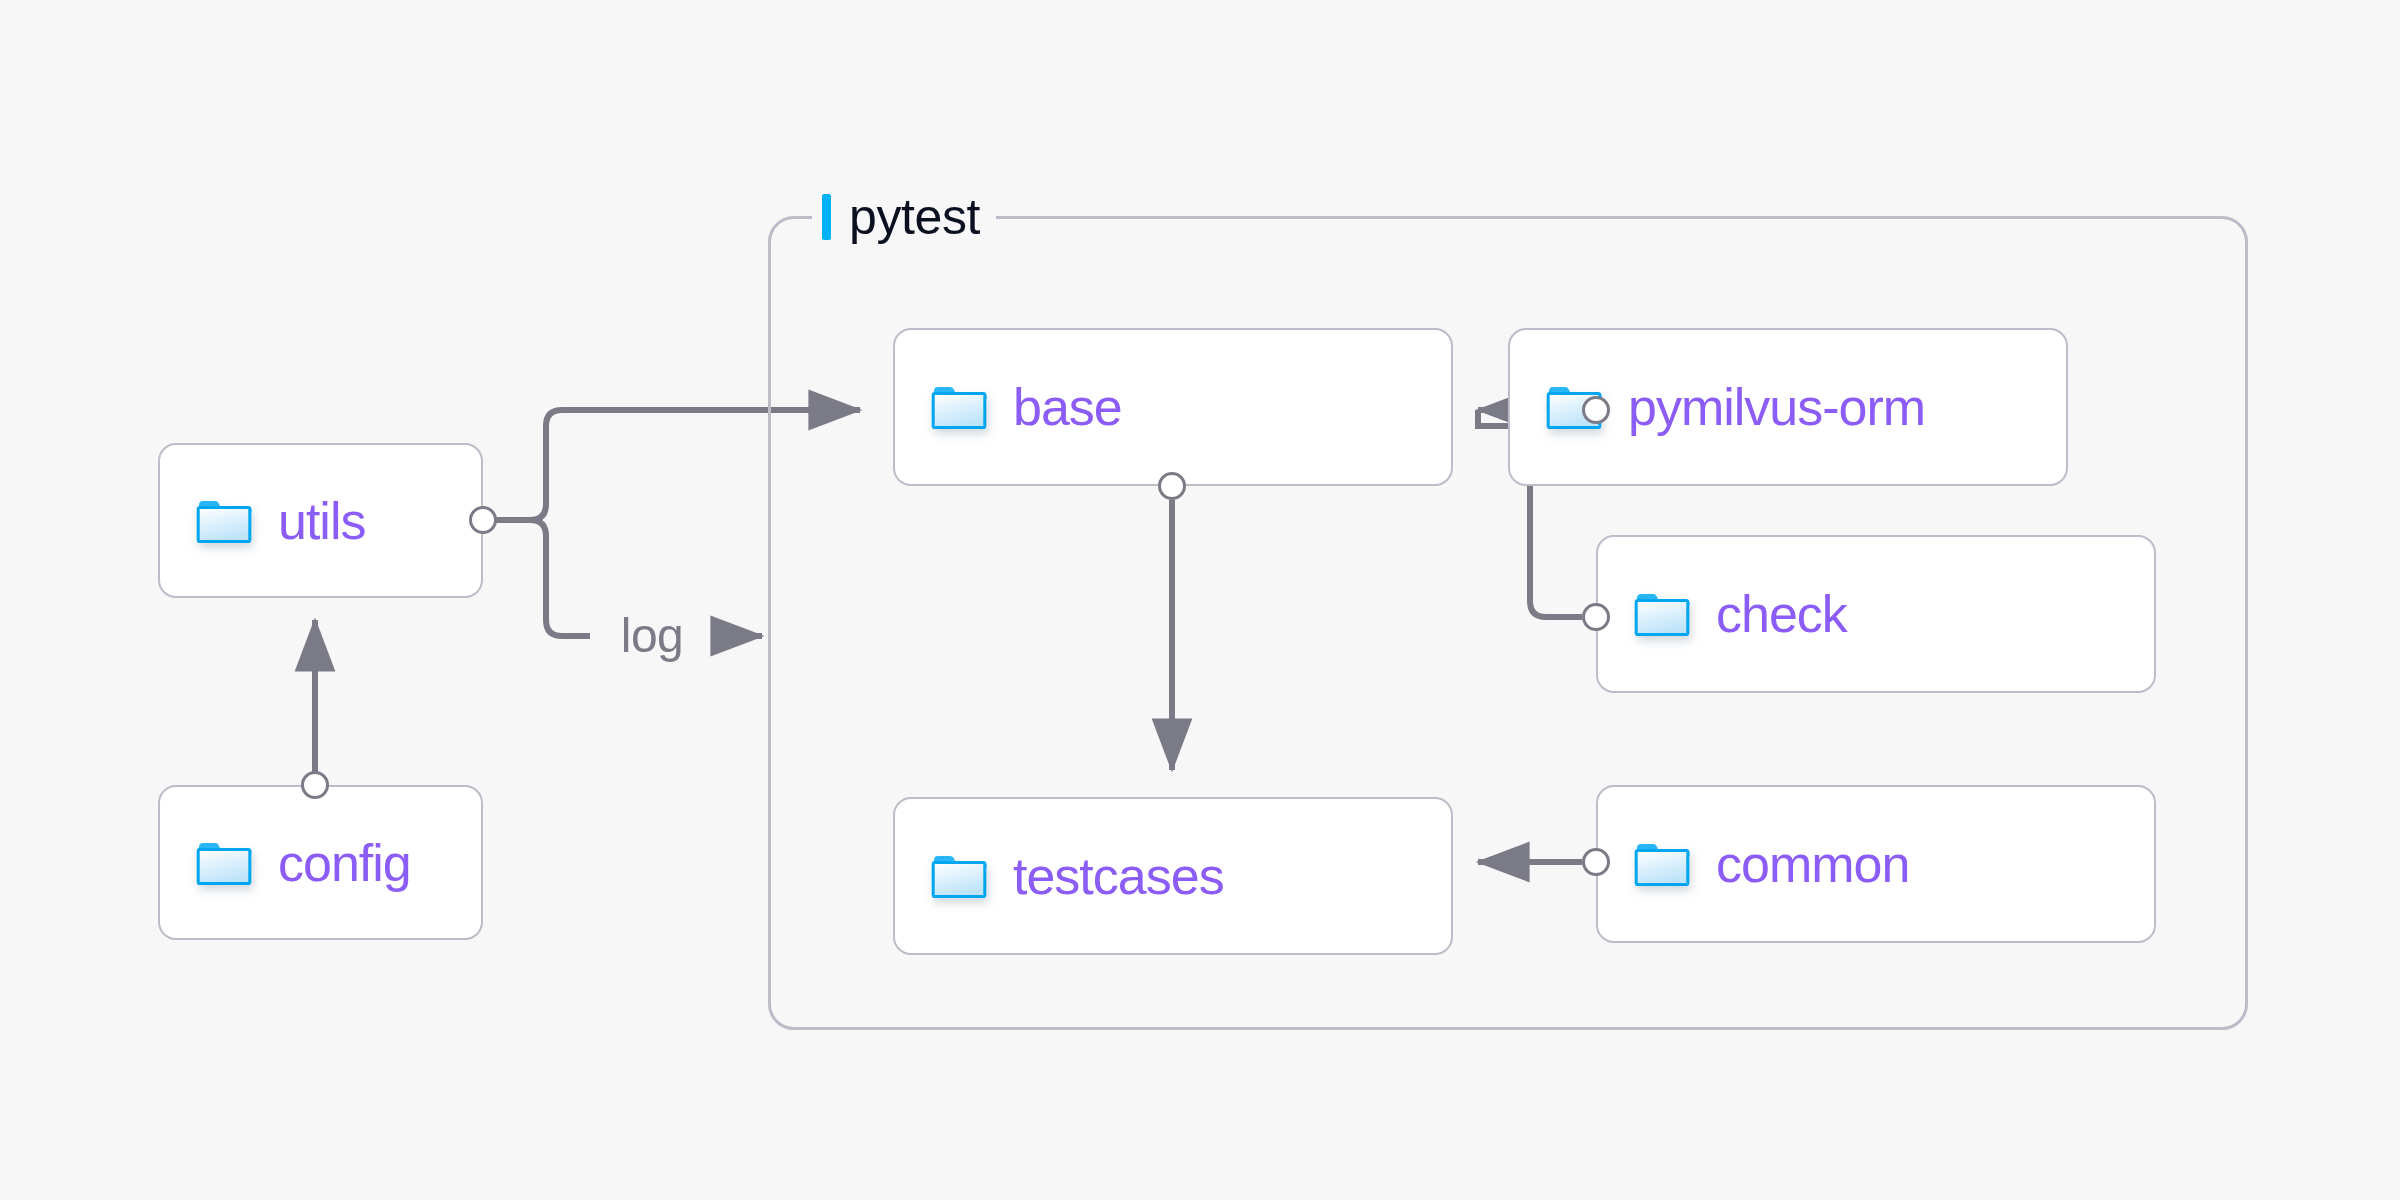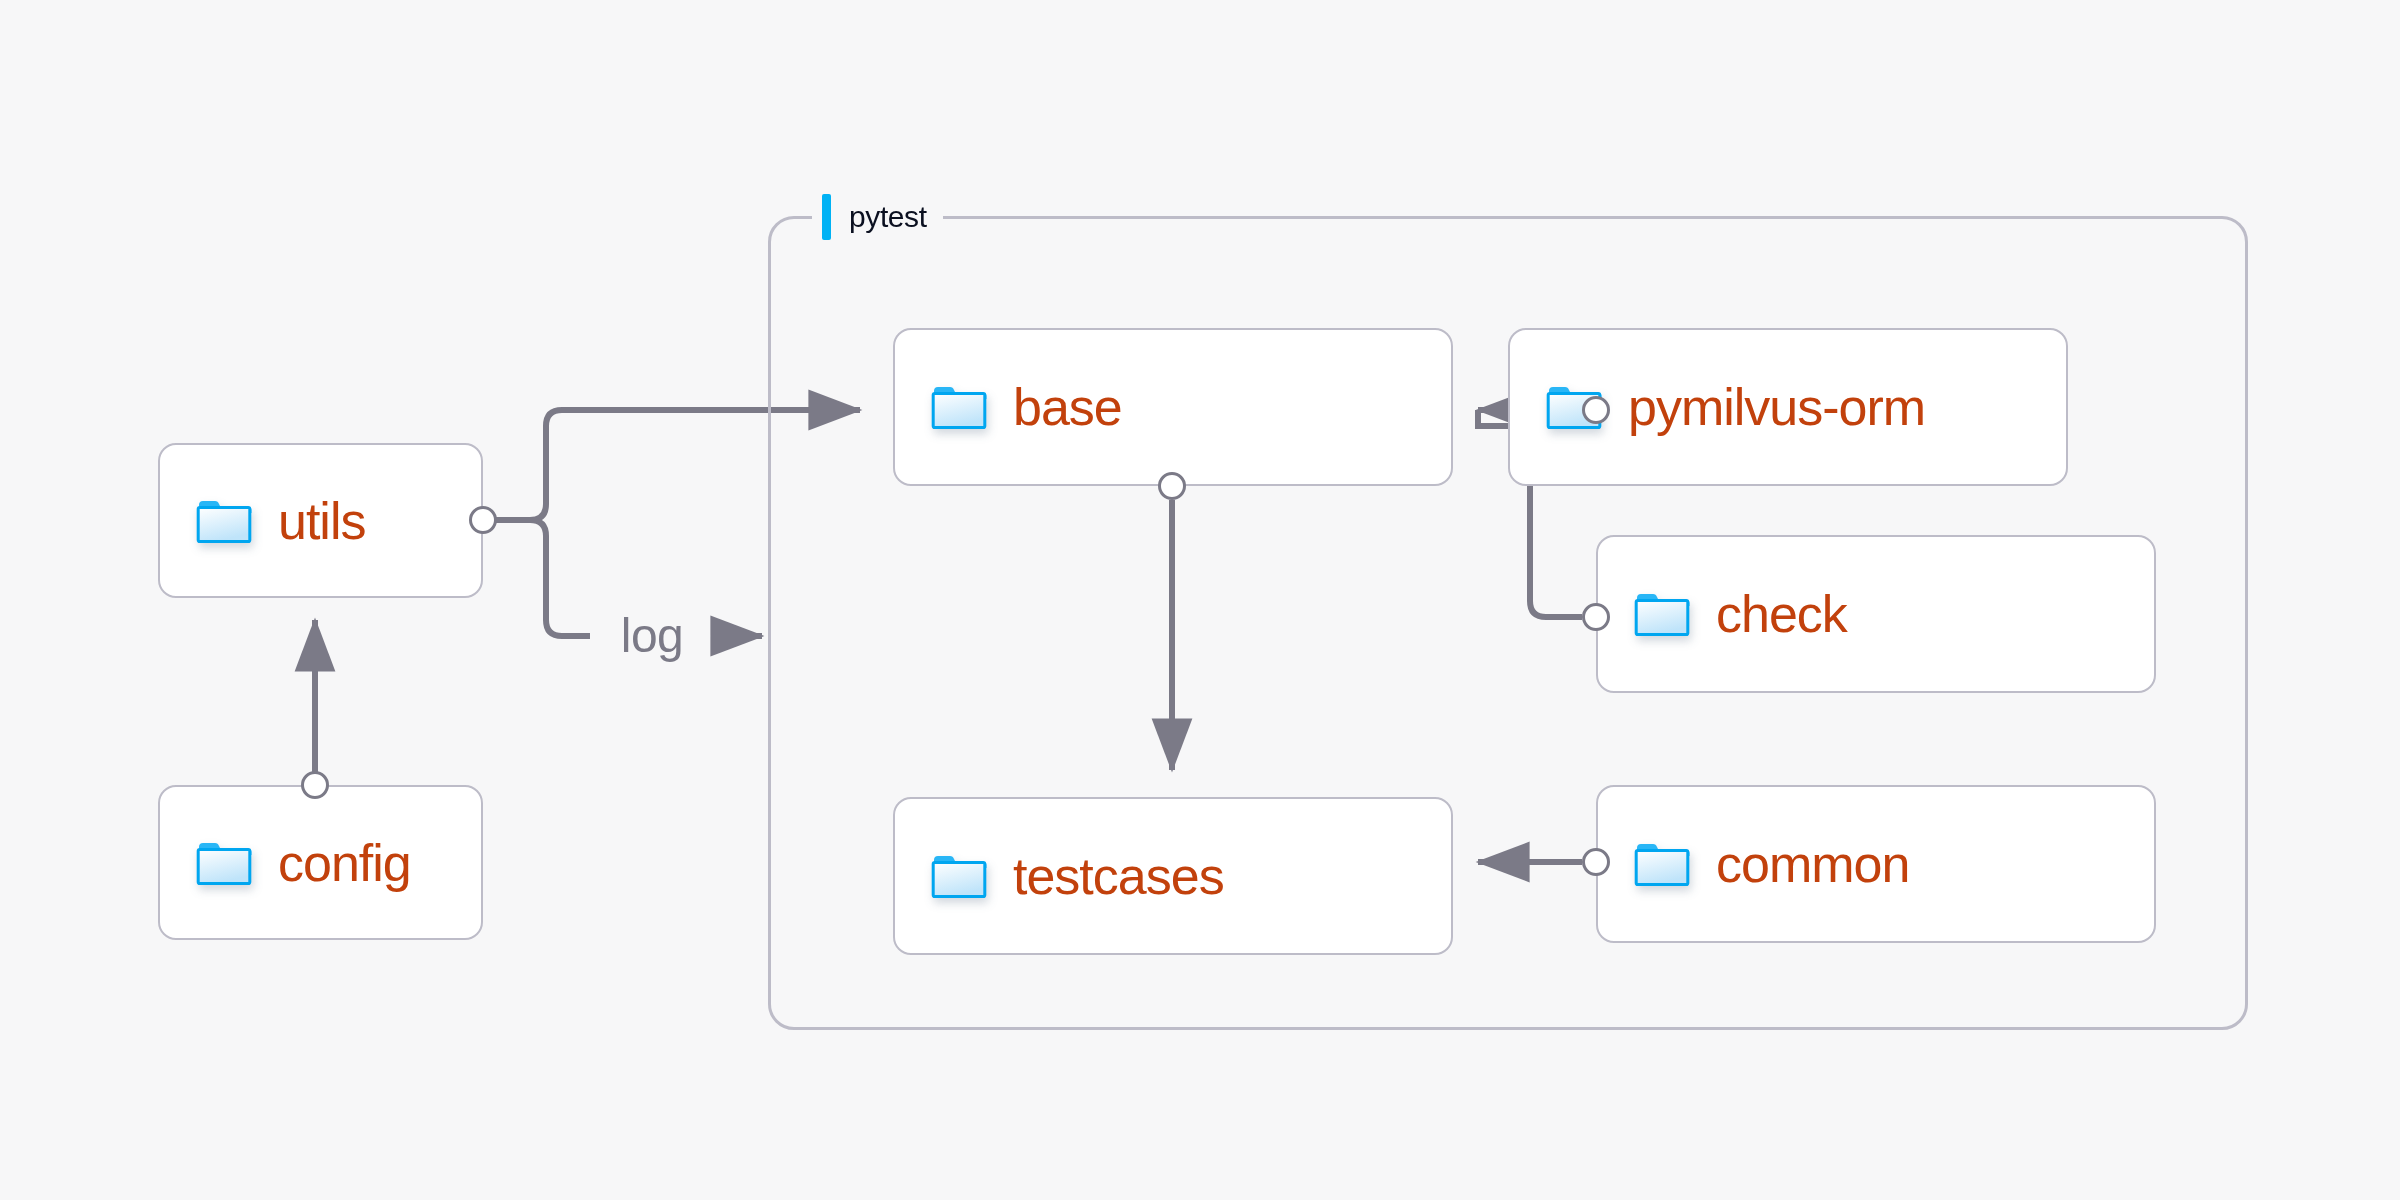--- a/index.html
+++ b/index.html
@@ -42,40 +42,40 @@
     white-space: nowrap;
   }
   .group-label .bar {
     width: 9px;
     height: 46px;
     background: #00b2f5;
     border-radius: 2px;
     flex: none;
   }
   .group-label .txt {
-    font-size: 30px;
+    font-size: 50px;
     color: #0b1020;
     letter-spacing: -0.4px;
   }
 
   
   .node {
     position: absolute;
     box-sizing: border-box;
     background: #ffffff;
     border: 2.5px solid #bdbcc8;
     border-radius: 18px;
     display: flex;
     align-items: center;
     gap: 26px;
     padding-left: 36px;
   }
   .node .label {
     font-size: 52px;
-    color: #c2410c;
+    color: #8b5cf6;
     letter-spacing: -1px;
     line-height: 1;
     white-space: nowrap;
   }
 
   
   .folder {
     position: relative;
     width: 56px;
     height: 46px;

